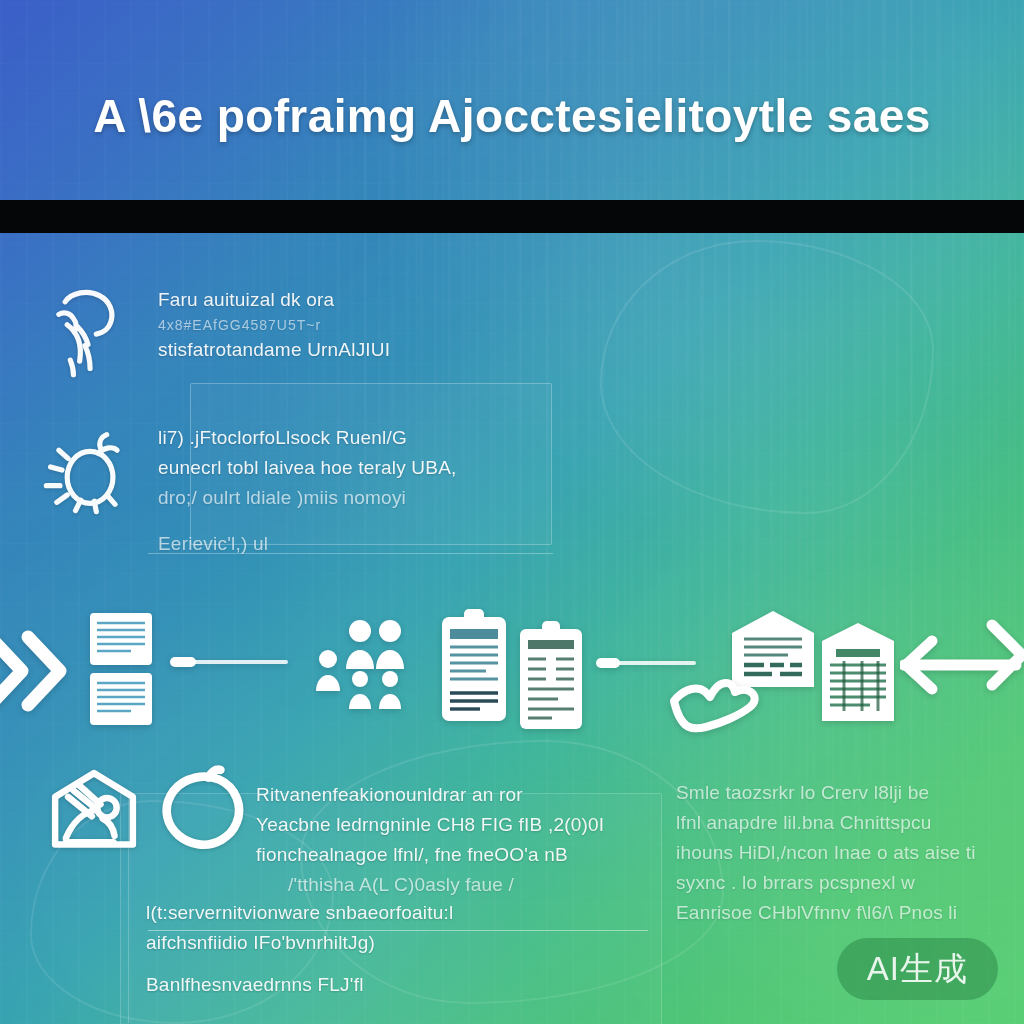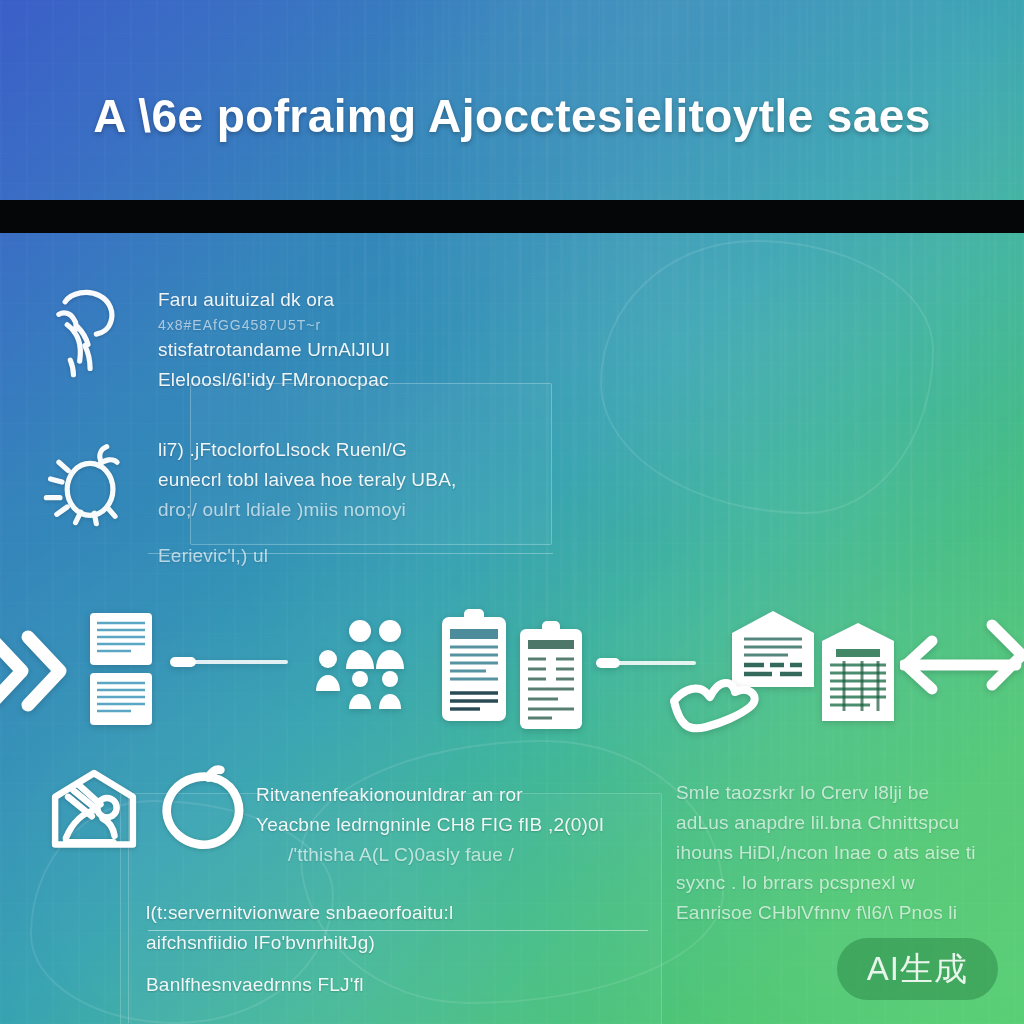--- a/index.html
+++ b/index.html
@@ -163,21 +163,20 @@
             <path d="M30 44c4 3 9 9 11 15 2 6 2 13 1 20"></path>
             <path d="M40 46c4 4 8 10 10 17"></path>
             <path d="M47 64c3 6 5 14 5 22"></path>
             <path d="M33 78c2 5 3 10 3 14"></path>
           </svg>
         </div>
         <div class="info-text">
           <div class="ptext">Faru auituizal dk ora</div>
           <div class="ptext small">4x8#EAfGG4587U5T~r</div>
           <div class="ptext">stisfatrotandame UrnAlJIUI</div>
-          <div class="ptext">Eleloosl/6l'idy FMronocpac</div>
         </div>
       </div>
 
       <div class="info-row" style="margin-top:34px;">
         <div class="info-icon">
           <svg viewBox="0 0 100 100" fill="none" stroke="#ffffff" stroke-width="5" stroke-linecap="round" stroke-linejoin="round">
             <ellipse cx="52" cy="58" rx="22" ry="25"></ellipse>
             <path d="M60 35c6-6 14-7 18-3"></path>
             <path d="M62 30c-2-6 1-11 6-13"></path>
             <path d="M22 32l9 8"></path>
@@ -342,34 +341,35 @@
         </div>
         <div class="lower-icon">
           <svg viewBox="0 0 100 100" fill="none" stroke="#ffffff" stroke-width="8" stroke-linecap="round" stroke-linejoin="round">
             <path d="M24 30c10-12 28-16 42-10 16 7 22 26 16 40-5 13-20 22-35 20-14-2-26-12-29-25-2-9 0-17 6-25z"></path>
             <path d="M56 18c3-5 7-8 11-7"></path>
           </svg>
         </div>
         <div class="lower-text">
           <div class="ptext">Ritvanenfeakionounldrar an ror</div>
           <div class="ptext">Yeacbne ledrngninle CH8  FIG fIB ,2(0)0I</div>
+          <div class="ptext">fionchealnagoe lfnl/, fne fneOO'a nB</div>
           <div class="ptext dim" style="padding-left:32px;">/'tthisha  A(L C)0asly faue /</div>
         </div>
       </div>
     </div>
 
     <div id="lower-tail">
       <div class="ptext">l(t:servernitvionware snbaeorfoaitu:l</div>
       <div class="ptext">aifchsnfiidio IFo'bvnrhiltJg)</div>
       <div class="ptext" style="margin-top:12px;">Banlfhesnvaedrnns FLJ'fl</div>
     </div>
 
     <div id="lower-right">
       <div class="ptext dim">Smle taozsrkr lo Crerv l8lji be</div>
-      <div class="ptext dim">adLus anapdre lil.bna Chnittspcu</div>
+      <div class="ptext dim">lfnl anapdre lil.bna Chnittspcu</div>
       <div class="ptext dim">ihouns HiDl,/ncon Inae o ats aise ti</div>
       <div class="ptext dim">syxnc . lo brrars  pcspnexl w</div>
       <div class="ptext dim">Eanrisoe CHblVfnnv  f\l6/\ Pnos li</div>
     </div>
   </div>
 
   <div id="watermark">
     <span>AI生成</span>
   </div>
 

